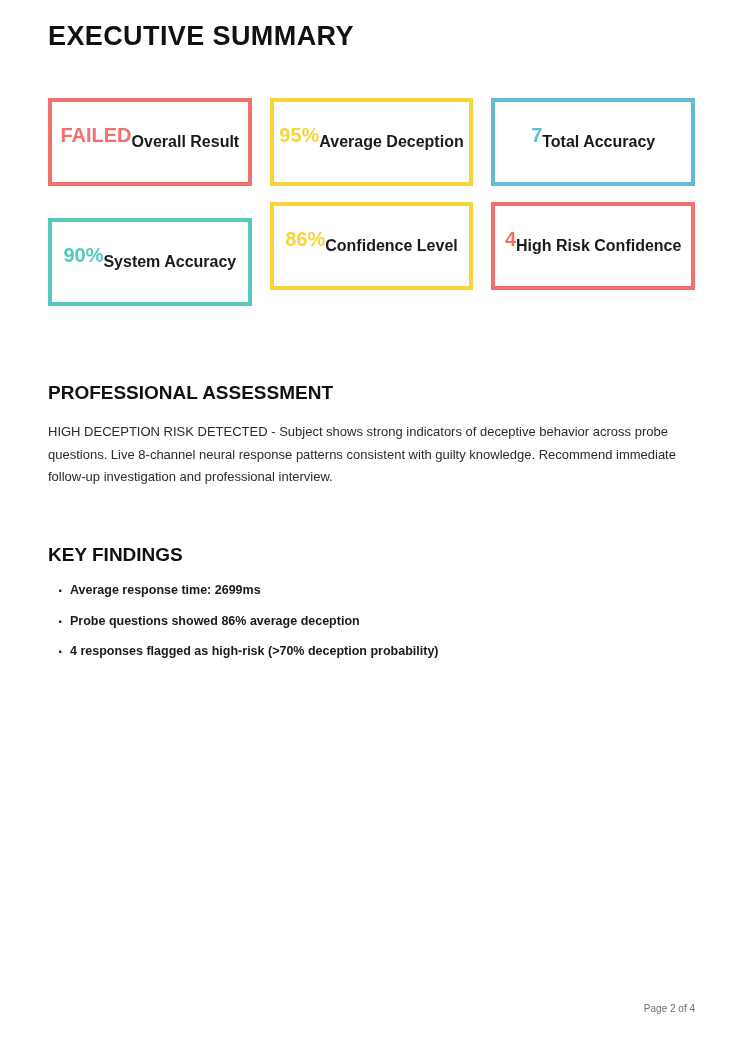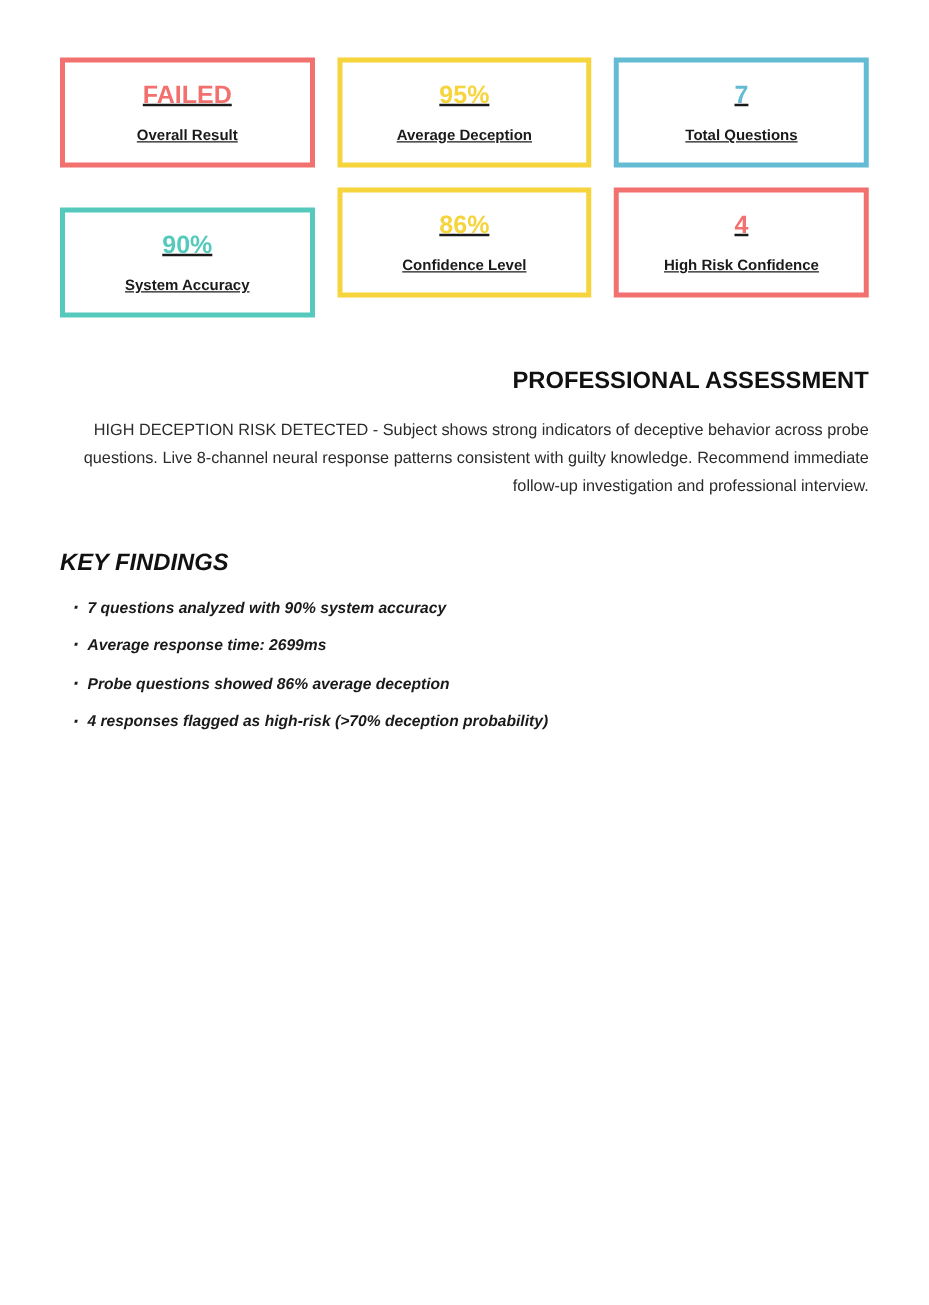--- a/index.html
+++ b/index.html
@@ -37,57 +37,54 @@
     column-gap: 18px;
     row-gap: 16px;
     margin-top: 46px;
   }
   .card {
     border: 4px solid #cccccc;
     background: #ffffff;
     height: 88px;
     box-sizing: border-box;
     display: flex;
-    flex-direction: column;
+    flex-direction: row;
     align-items: center;
     justify-content: center;
-    text-decoration: underline;
   }
   .card-value {
     font-size: 20px;
     font-weight: bold;
     line-height: 1.1;
     margin-bottom: 14px;
   }
   .card-label {
-    font-size: 12px;
+    font-size: 16px;
     font-weight: bold;
     color: #1a1a1a;
     text-align: center;
   }
   .section-heading {
     font-size: 19px;
     font-weight: bold;
     color: #111111;
     margin: 0;
   }
   .assessment-block {
-    margin-top: 40px;
-    text-align: right;
+    margin-top: 76px;
   }
   .assessment-text {
     font-size: 13px;
     line-height: 1.72;
     color: #2b2b2b;
     margin-top: 17px;
     max-width: 648px;
   }
   .findings-block {
-    margin-top: 40px;
-    font-style: italic;
+    margin-top: 56px;
   }
   .findings-list {
     list-style: none;
     margin: 0;
     padding: 0;
     margin-top: 16px;
   }
   .findings-list li {
     font-size: 12.5px;
     font-weight: bold;
@@ -113,36 +110,37 @@
     font-size: 10px;
     color: #6b6b6b;
     padding-left: 27px;
   }
 </style>
 </head>
 <body>
 
 <div class="page">
 
+  <h1 class="doc-title">EXECUTIVE SUMMARY</h1>
 
   <div class="cards-grid">
 
     <div class="card" style="border-color: rgb(242, 112, 110);">
       <div class="card-value" style="color: rgb(242, 112, 110);">FAILED</div>
       <div class="card-label">Overall Result</div>
     </div>
 
     <div class="card" style="border-color: rgb(245, 212, 60);">
       <div class="card-value" style="color: rgb(245, 212, 60); text-align: center;">95%</div>
       <div class="card-label">Average Deception</div>
     </div>
 
     <div class="card" style="border-color: rgb(99, 188, 212);">
       <div class="card-value" style="color: rgb(99, 188, 212);">7</div>
-      <div class="card-label">Total Questions</div>
+      <div class="card-label">Total Accuracy</div>
     </div>
 
     <div class="card" style="border-color: rgb(86, 201, 189); margin-top: 16px;">
       <div class="card-value" style="color: rgb(86, 201, 189);">90%</div>
       <div class="card-label">System Accuracy</div>
     </div>
 
     <div class="card" style="border-color: rgb(245, 212, 60);">
       <div class="card-value" style="color: rgb(245, 212, 60);">86%</div>
       <div class="card-label">Confidence Level</div>
@@ -156,21 +154,20 @@
   </div>
 
   <div class="assessment-block">
     <h2 class="section-heading">PROFESSIONAL ASSESSMENT</h2>
     <p class="assessment-text">HIGH DECEPTION RISK DETECTED - Subject shows strong indicators of deceptive behavior across probe questions. Live 8-channel neural response patterns consistent with guilty knowledge. Recommend immediate follow-up investigation and professional interview.</p>
   </div>
 
   <div class="findings-block">
     <h2 class="section-heading">KEY FINDINGS</h2>
     <ul class="findings-list">
-      <li>7 questions analyzed with 90% system accuracy</li>
       <li>Average response time: 2699ms</li>
       <li>Probe questions showed 86% average deception</li>
       <li>4 responses flagged as high-risk (&gt;70% deception probability)</li>
     </ul>
   </div>
 
   <div class="page-footer">Page 2 of 4</div>
 
 </div>
 

